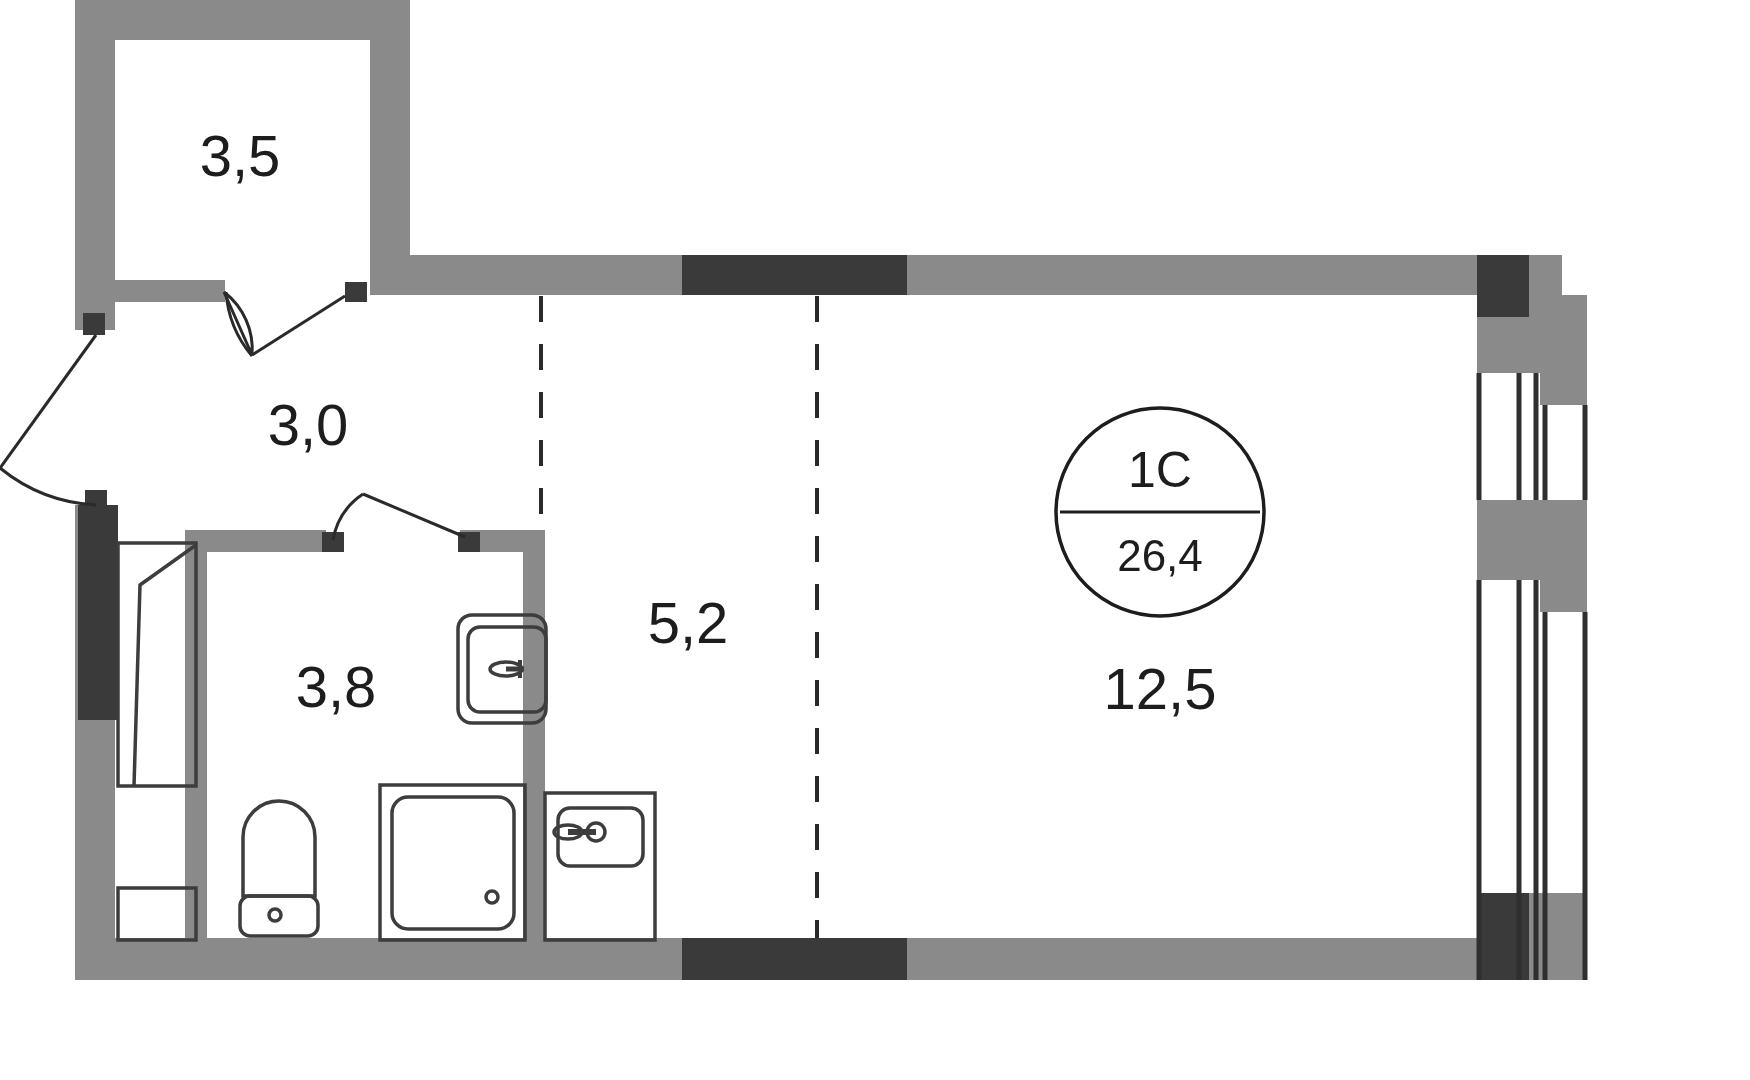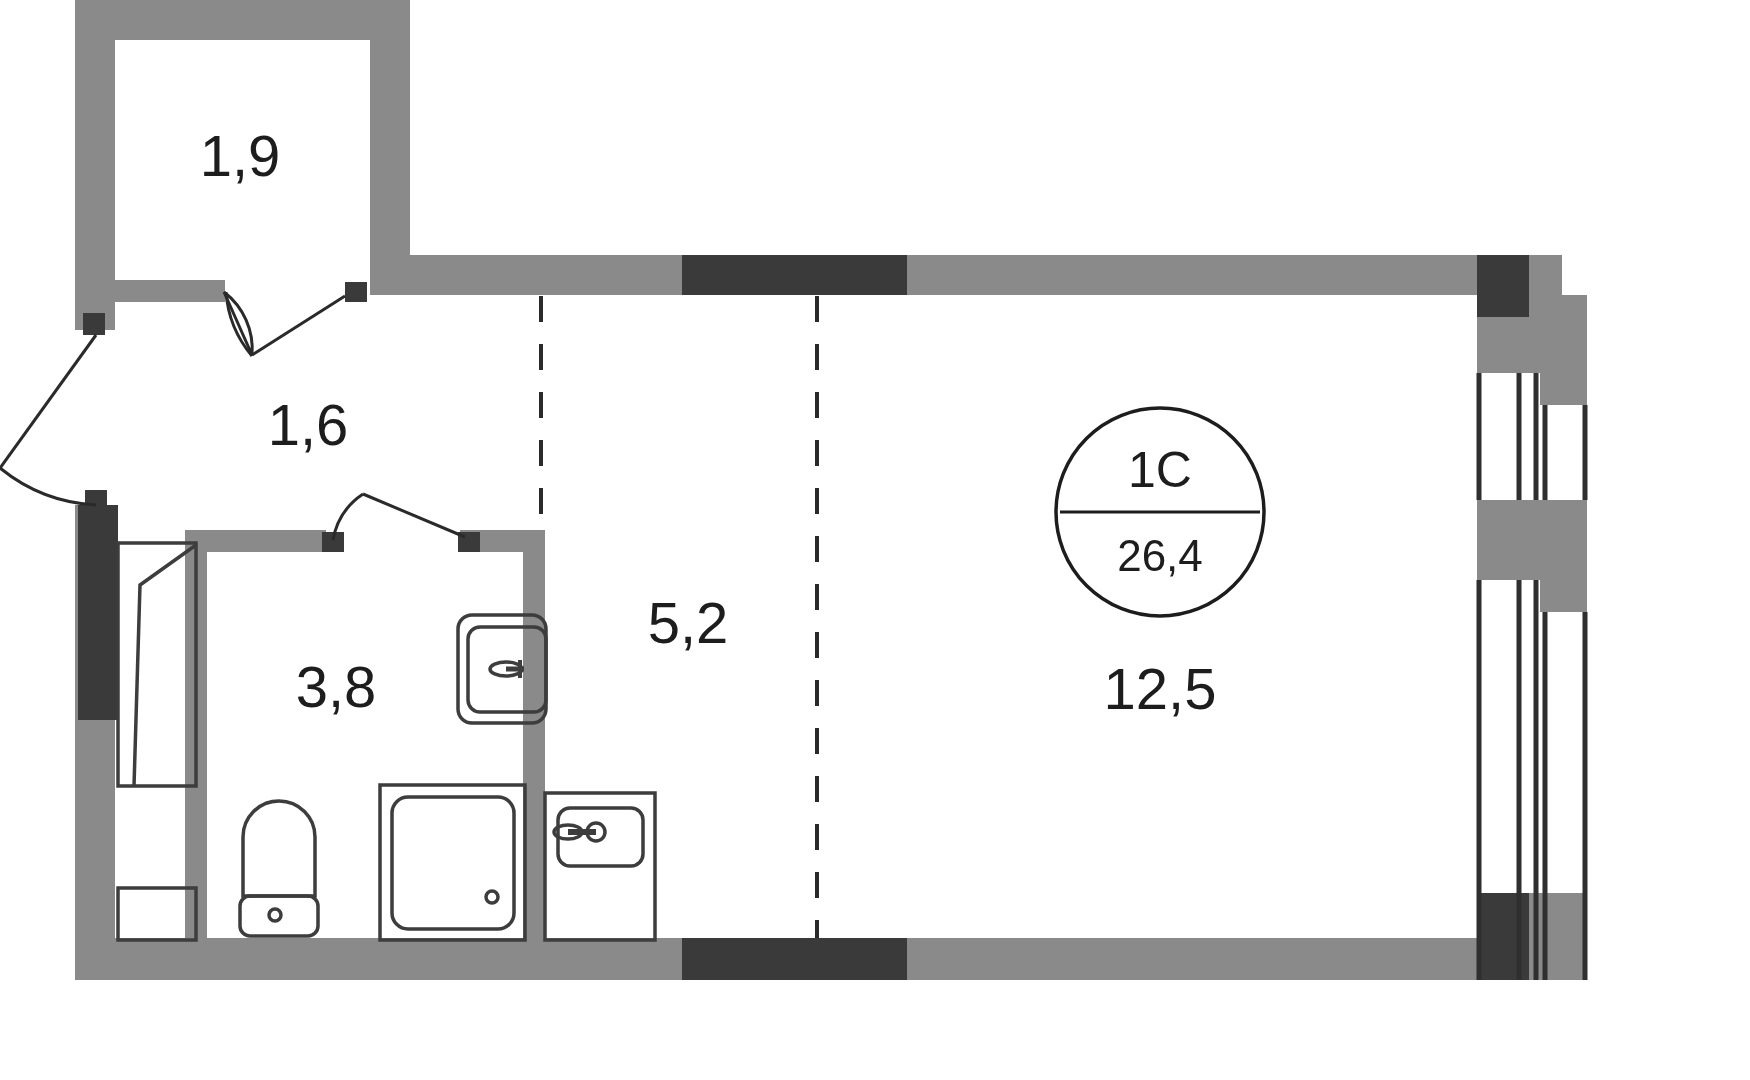--- a/index.html
+++ b/index.html
@@ -171,23 +171,23 @@
       </g>
     </g>
 
     <g>
       <circle cx="1160" cy="512" r="104" fill="#ffffff" stroke="#1d1d1d" stroke-width="3.5"></circle>
       <line x1="1060" y1="512" x2="1260" y2="512" stroke="#1d1d1d" stroke-width="3"></line>
     </g>
 
   </svg>
 
-  <div class="area-label" style="left:240px; top:155px;">1,9</div>
+  <div class="area-label" style="left:240px; top:155px;">3,5</div>
 
-  <div class="area-label" style="left:308px; top:424px;">1,6</div>
+  <div class="area-label" style="left:308px; top:424px;">3,0</div>
 
   <div class="area-label" style="left:336px; top:686px;">3,8</div>
 
   <div class="area-label" style="left:688px; top:622px;">5,2</div>
 
   <div class="area-label" style="left:1160px; top:688px;">12,5</div>
 
   <div class="badge-text-top" style="left:1160px; top:470px;">1C</div>
 
   <div class="badge-text-bottom" style="left:1160px; top:556px;">26,4</div>

